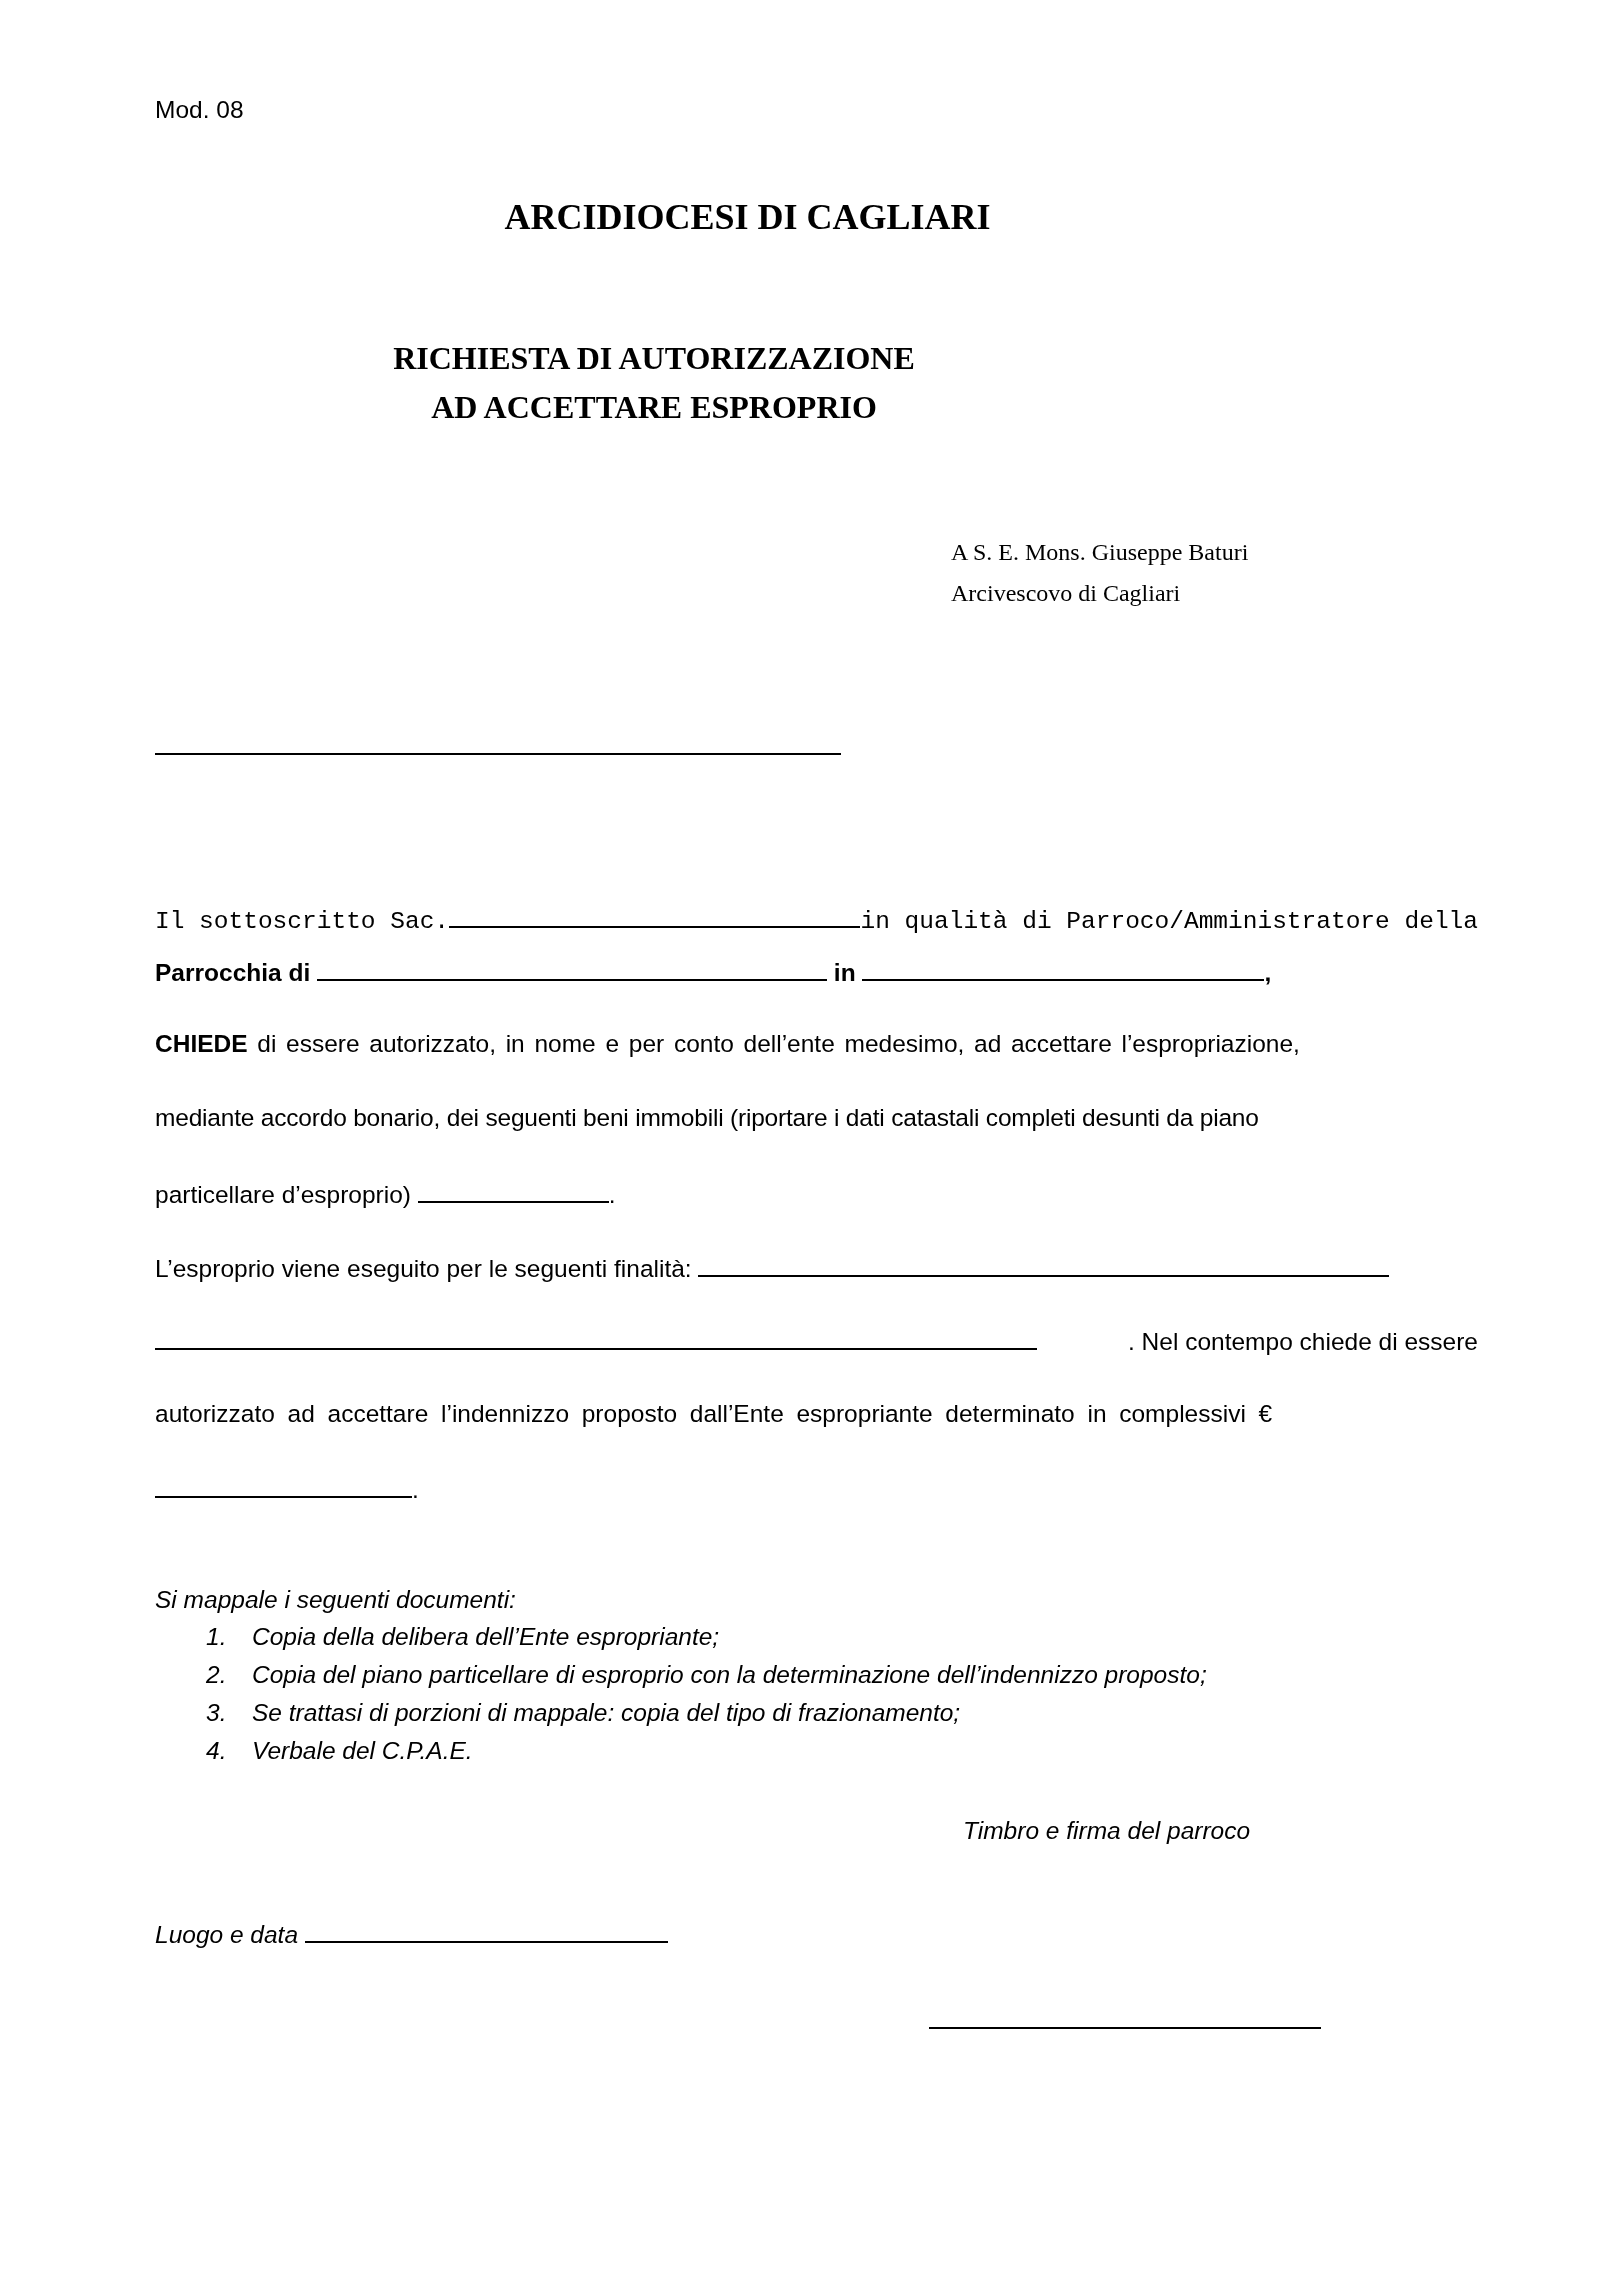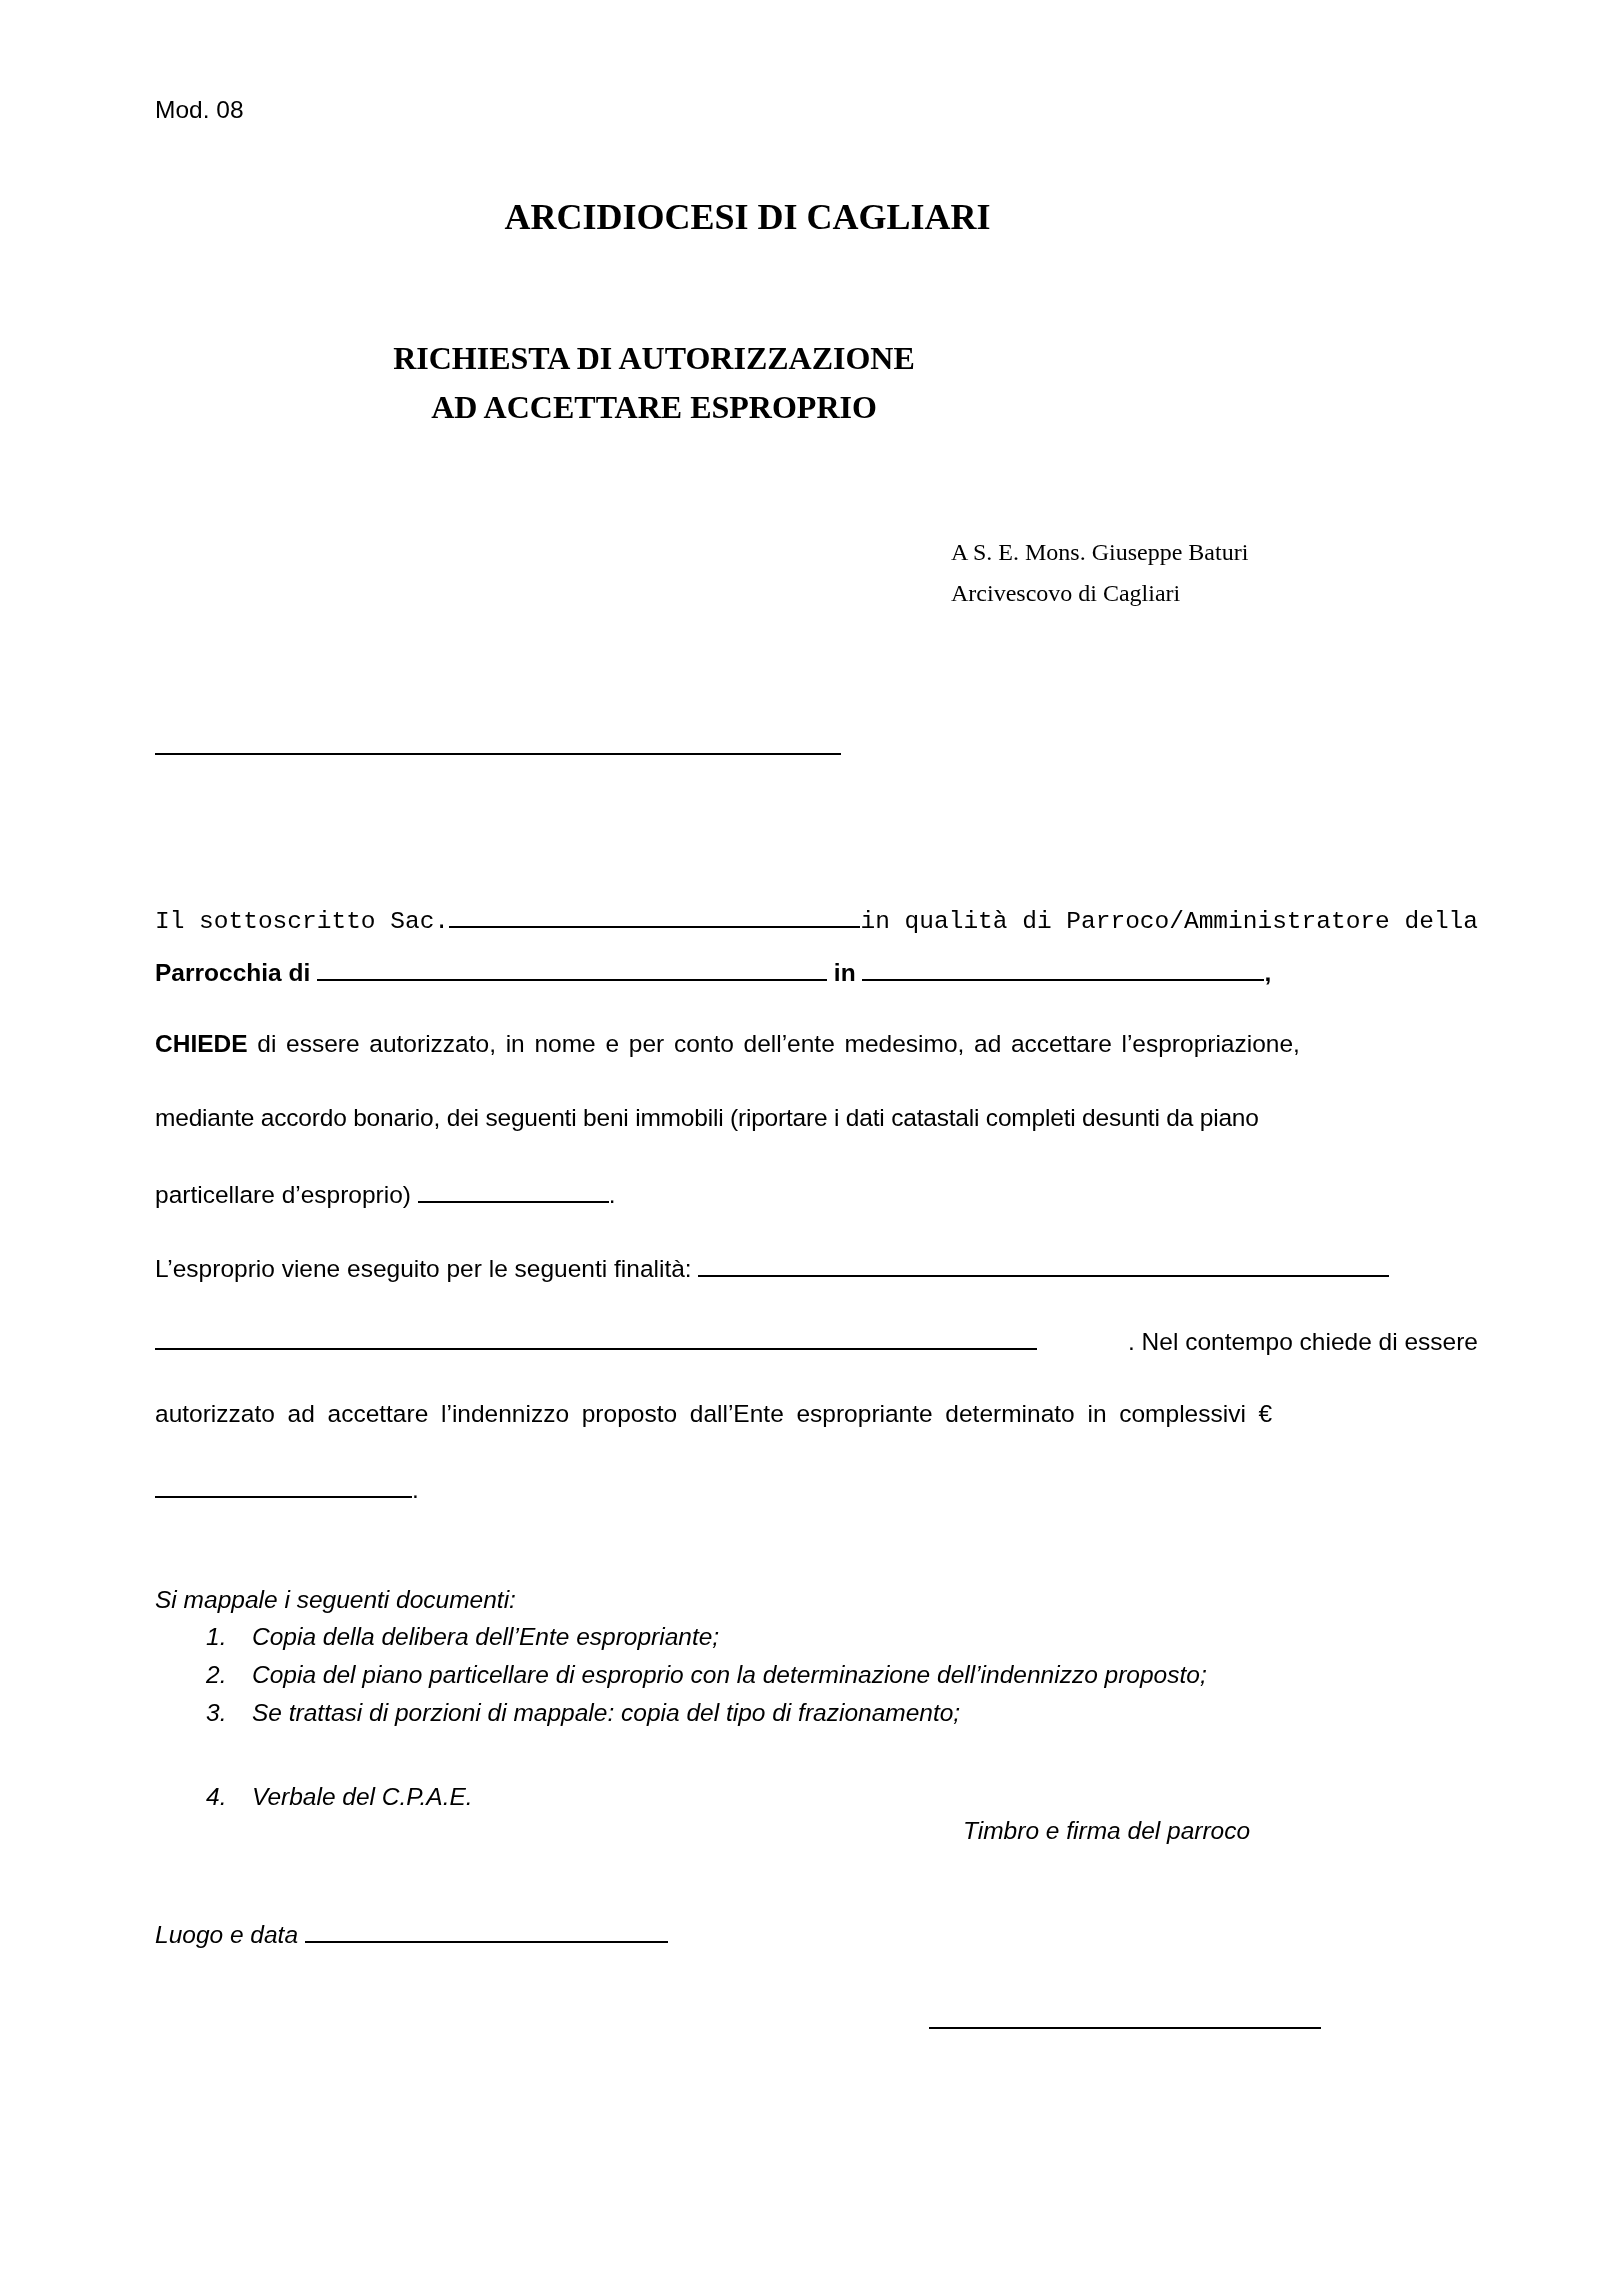--- a/index.html
+++ b/index.html
@@ -80,21 +80,21 @@
 
 <div class="abs sans it li" style="top:1623px;">
   <span class="num">1.</span><span>Copia della delibera dell’Ente espropriante;</span>
 </div>
 <div class="abs sans it li" style="top:1661px;">
   <span class="num">2.</span><span>Copia del piano particellare di esproprio con la determinazione dell’indennizzo proposto;</span>
 </div>
 <div class="abs sans it li" style="top:1699px;">
   <span class="num">3.</span><span>Se trattasi di porzioni di mappale: copia del tipo di frazionamento;</span>
 </div>
-<div class="abs sans it li" style="top:1737px;margin-top:46px;">
+<div class="abs sans it li" style="top:1737px;">
   <span class="num">4.</span><span>Verbale del C.P.A.E.</span>
 </div>
 
 <div class="abs sans" style="left:155px; top:1919px;">
   <span class="it">Luogo e data</span>
   <span class="blank" style="width:363px;"></span>
 </div>
 
 <div class="abs sans it" style="left:963px; top:1817px;">Timbro e firma del parroco</div>
 

